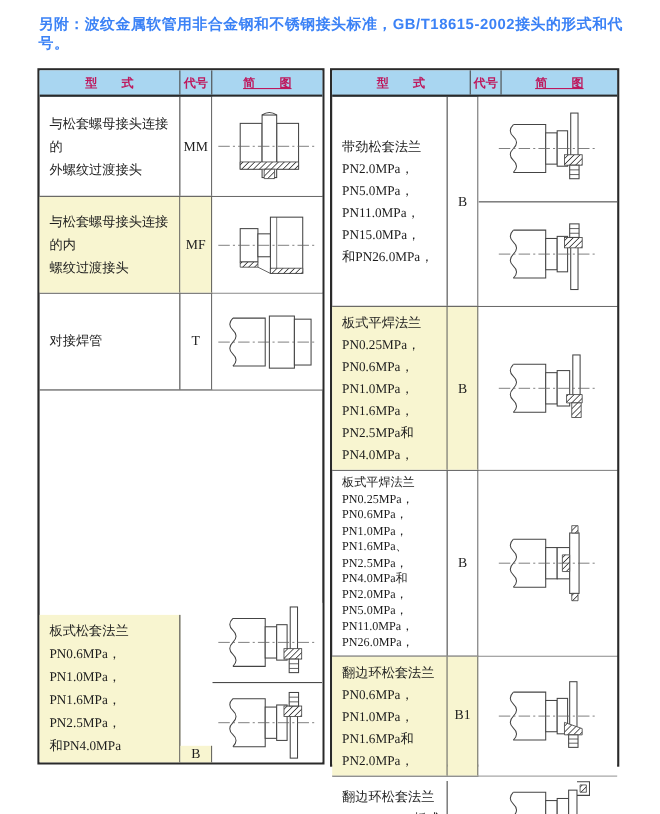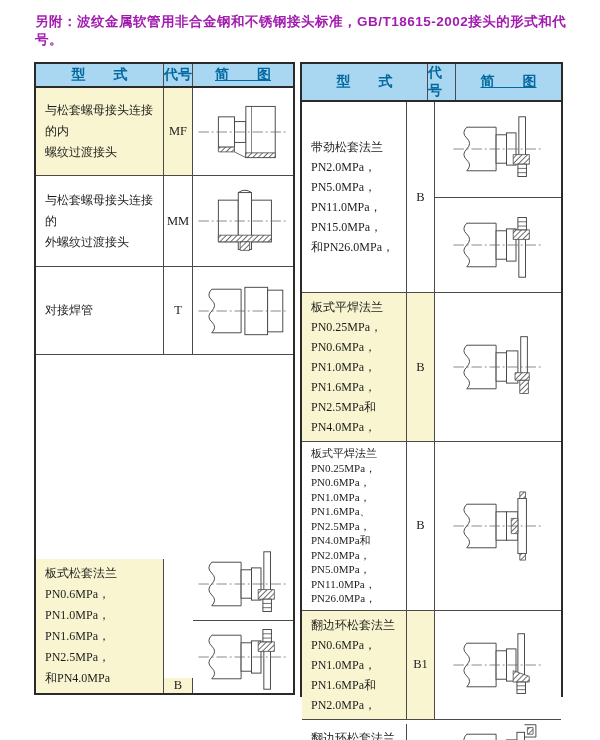--- a/index.html
+++ b/index.html
@@ -7,33 +7,33 @@
   }
   html,body{margin:0;padding:0;}
   body{
     width:600px;height:740px;position:relative;background:#ffffff;
     font-family:"Liberation Serif","DejaVu Serif",serif;color:var(--ink);
     overflow:hidden;
   }
   .title{
     position:absolute;left:35px;top:13px;width:540px;
     font-family:"Liberation Sans","DejaVu Sans",sans-serif;
-    font-weight:bold;font-size:13.5px;letter-spacing:0.5px;color:#a21caf;
+    font-weight:bold;font-size:13.5px;letter-spacing:0.5px;color:#3b82f6;
   }
   .tbl{
     position:absolute;top:62px;background:#fff;
     border:2px solid var(--border);box-sizing:border-box;
     display:flex;flex-direction:column;
   }
   .tbl-left{left:34px;width:261px;height:633px;}
   .tbl-right{left:300px;width:263px;height:635px;}
   .hdr{
     display:flex;background:var(--blue);
     border-bottom:2px solid var(--border);box-sizing:border-box;
-    font-weight:bold;font-size:14px;color:#0369a1;flex:0 0 24px;justify-content:space-between;
+    font-weight:bold;font-size:11px;color:#be185d;flex:0 0 24px;justify-content:space-between;
   }
   .hdr > div{display:flex;align-items:center;justify-content:center;box-sizing:border-box;}
   .row{display:flex;box-sizing:border-box;border-bottom:1px solid var(--line);}
   .row:last-child{border-bottom:none;align-items:flex-end;}
   .c-type{
     box-sizing:border-box;border-right:1px solid var(--line);
     display:flex;align-items:center;padding:4px 6px 4px 9px;
     font-size:12px;line-height:21px;white-space:pre-line;
   }
   .tbl-left .c-type{width:128px;}
@@ -76,50 +76,50 @@
 
 <div class="tbl tbl-left">
   <div class="hdr">
     <div class="h-type">型　　式</div>
     <div class="h-code">代号</div>
     <div class="h-diag">简　　图</div>
   </div>
 
 
 
+  <div class="row" style="flex:0 0 91px">
+    <div class="c-type">与松套螺母接头连接的
+外螺纹过渡接头</div>
+    <div class="c-code">MM</div>
+    <div class="c-diag">
+        <svg viewBox="0 0 100 76" width="96" height="72">
+          <rect x="24" y="16" width="21" height="44" fill="#fff" stroke="#444" stroke-width="1"></rect>
+          <rect x="59" y="16" width="21" height="44" fill="#fff" stroke="#444" stroke-width="1"></rect>
+          <rect x="45" y="8" width="14" height="60" fill="#fff" stroke="#444" stroke-width="1"></rect>
+          <path d="M45 8 q7 -5 14 0" fill="none" stroke="#444" stroke-width="1"></path>
+          <path d="M24 53 h56 v7 h-56 z" fill="url(#hatch)" stroke="#444" stroke-width="0.8"></path>
+          <path d="M47 60 h10 v9 h-10 z" fill="url(#hatch)" stroke="#444" stroke-width="0.8"></path>
+          <line x1="3" y1="38" x2="97" y2="38" stroke="#666" stroke-width="0.8" stroke-dasharray="11 3 2 3"></line>
+        </svg>
+      </div>
+  </div>
+
   <div class="row hl" style="flex:0 0 88px">
     <div class="c-type">与松套螺母接头连接的内
 螺纹过渡接头</div>
     <div class="c-code">MF</div>
     <div class="c-diag">
         <svg viewBox="0 0 100 76" width="96" height="72">
           <rect x="24" y="22" width="17" height="32" fill="#fff" stroke="#444" stroke-width="1"></rect>
           <rect x="41" y="27" width="12" height="22" fill="#fff" stroke="#444" stroke-width="1"></rect>
           <rect x="53" y="11" width="31" height="54" fill="#fff" stroke="#444" stroke-width="1"></rect>
           <line x1="59" y1="11" x2="59" y2="65" stroke="#444" stroke-width="0.7"></line>
           <path d="M24 54 h17 v5 h-17 z" fill="url(#hatch)" stroke="#444" stroke-width="0.8"></path>
           <path d="M53 60 h31 v5 h-31 z" fill="url(#hatch)" stroke="#444" stroke-width="0.8"></path>
           <line x1="41" y1="59" x2="53" y2="65" stroke="#444" stroke-width="0.8"></line>
-          <line x1="3" y1="38" x2="97" y2="38" stroke="#666" stroke-width="0.8" stroke-dasharray="11 3 2 3"></line>
-        </svg>
-      </div>
-  </div>
-
-  <div class="row" style="flex:0 0 91px">
-    <div class="c-type">与松套螺母接头连接的
-外螺纹过渡接头</div>
-    <div class="c-code">MM</div>
-    <div class="c-diag">
-        <svg viewBox="0 0 100 76" width="96" height="72">
-          <rect x="24" y="16" width="21" height="44" fill="#fff" stroke="#444" stroke-width="1"></rect>
-          <rect x="59" y="16" width="21" height="44" fill="#fff" stroke="#444" stroke-width="1"></rect>
-          <rect x="45" y="8" width="14" height="60" fill="#fff" stroke="#444" stroke-width="1"></rect>
-          <path d="M45 8 q7 -5 14 0" fill="none" stroke="#444" stroke-width="1"></path>
-          <path d="M24 53 h56 v7 h-56 z" fill="url(#hatch)" stroke="#444" stroke-width="0.8"></path>
-          <path d="M47 60 h10 v9 h-10 z" fill="url(#hatch)" stroke="#444" stroke-width="0.8"></path>
           <line x1="3" y1="38" x2="97" y2="38" stroke="#666" stroke-width="0.8" stroke-dasharray="11 3 2 3"></line>
         </svg>
       </div>
   </div>
 
   <div class="row" style="flex:0 0 88px">
     <div class="c-type">对接焊管</div>
     <div class="c-code">T</div>
     <div class="c-diag">
         <svg viewBox="0 0 100 76" width="96" height="72">

